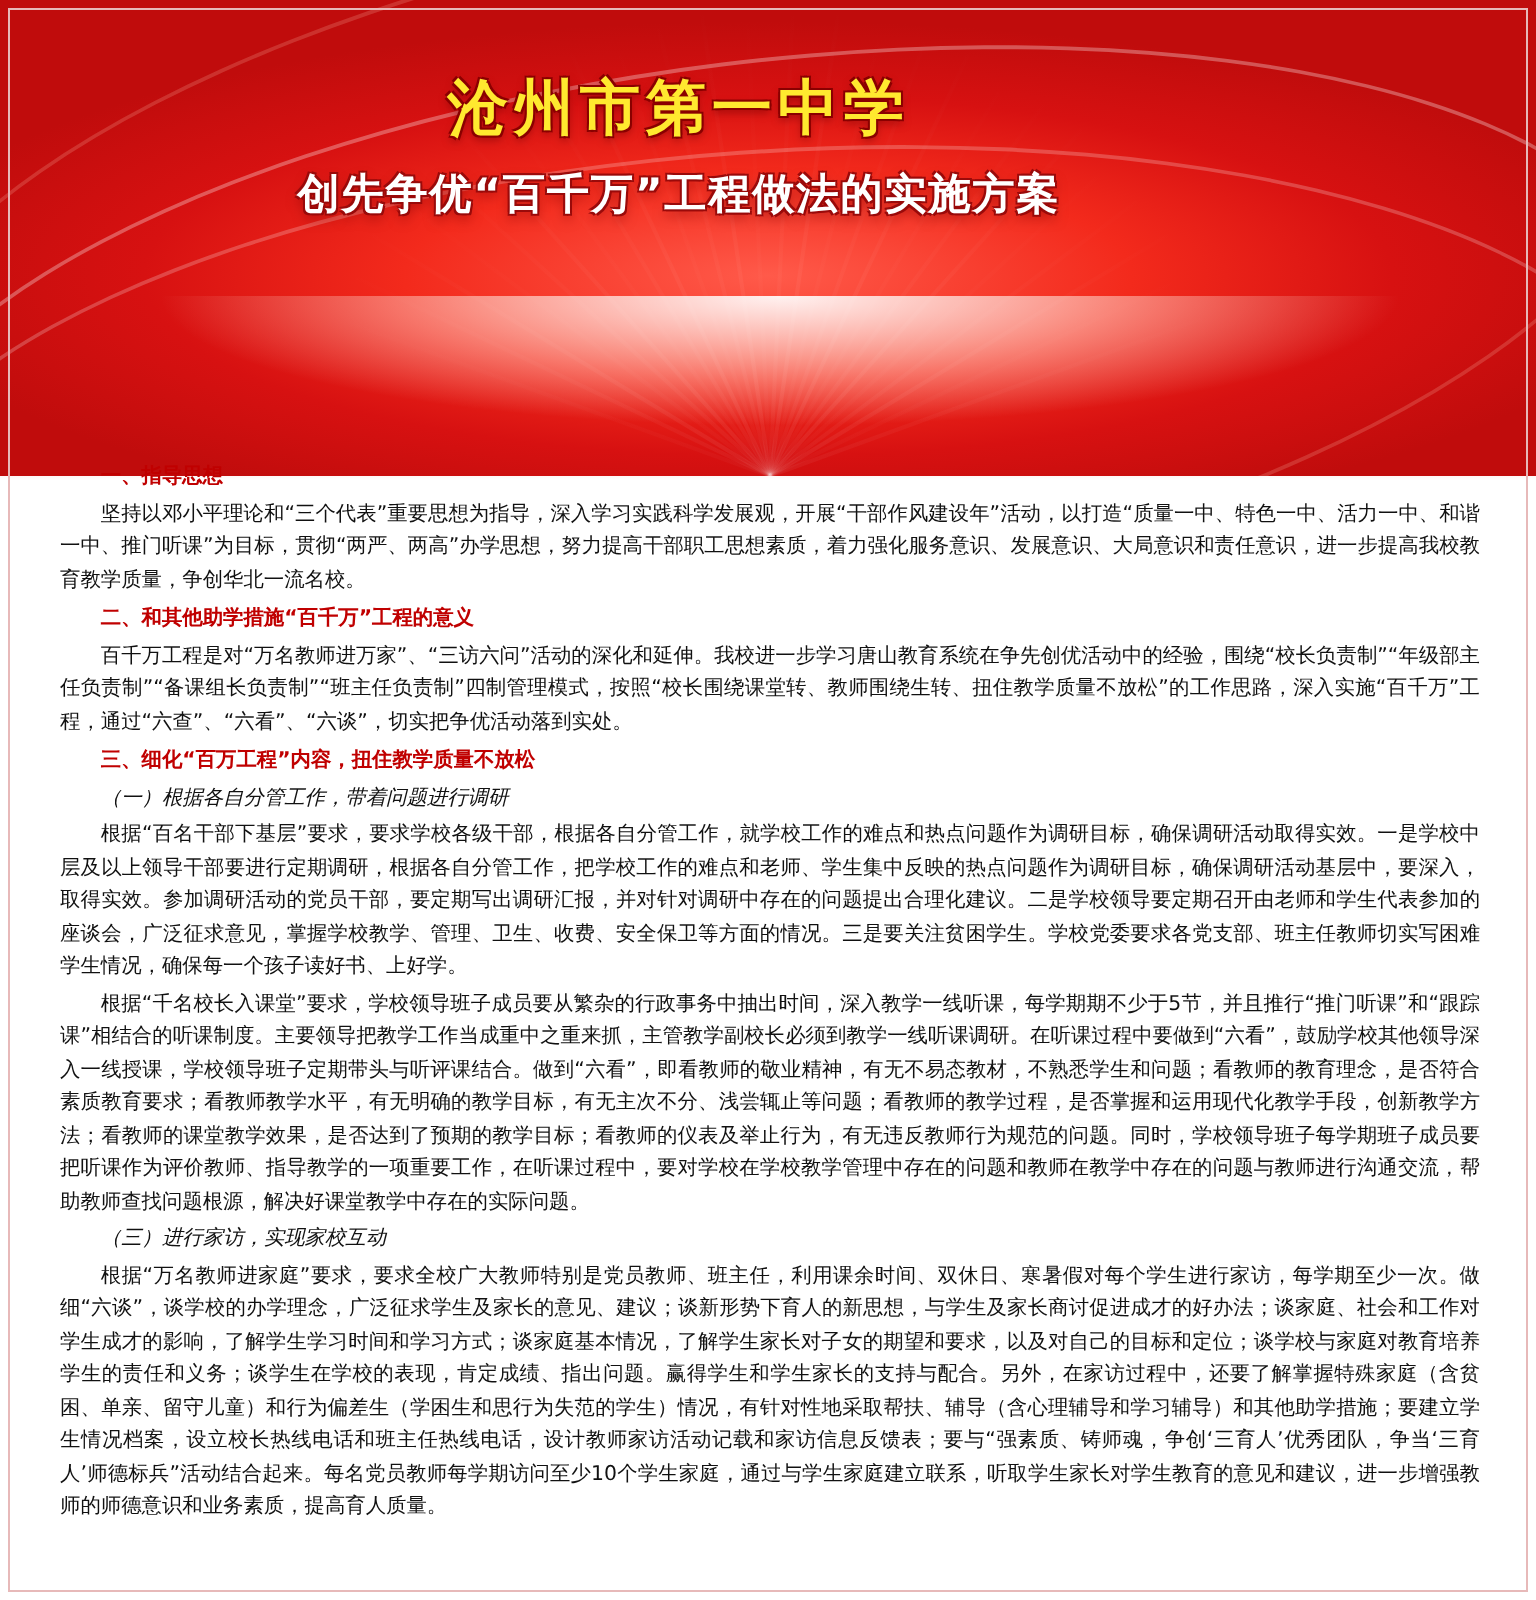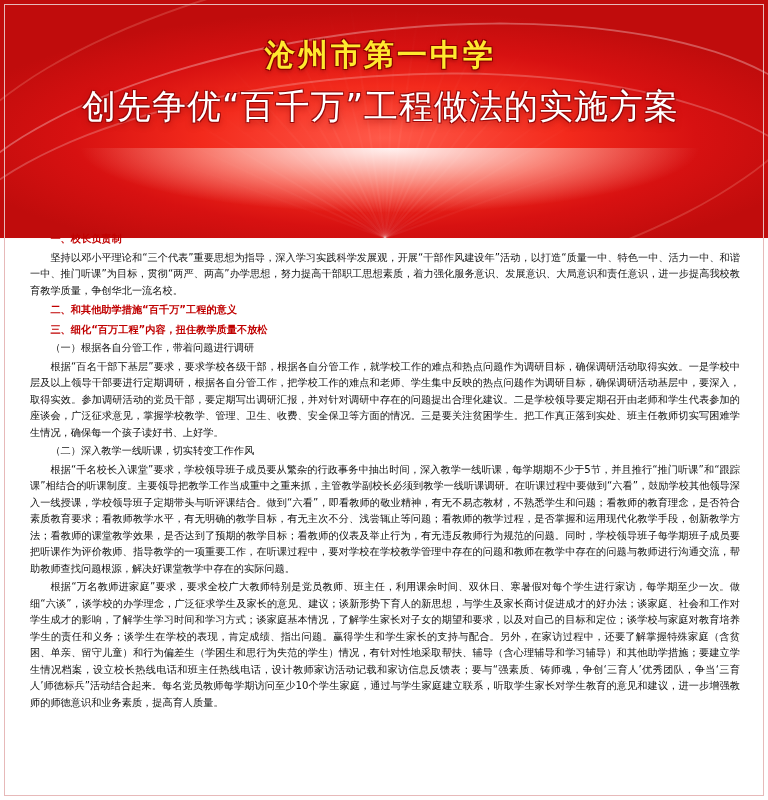--- a/index.html
+++ b/index.html
@@ -68,38 +68,37 @@
     border: 1px solid #e7b9b9;
     pointer-events: none;
   }
 
   .titles {
     position: absolute;
     left: 0; top: 36px;
     width: 679px;
     text-align: center;
     z-index: 4;
-    margin-left: 41px;
   }
   .title-main {
     font-family: "DejaVu Sans", "Liberation Sans", sans-serif;
     font-size: 30px;
     font-weight: bold;
     letter-spacing: 3px;
     color: #ffe92f;
     text-shadow:
       -1px -1px 0 #8a0000, 1px -1px 0 #8a0000,
       -1px 1px 0 #8a0000, 1px 1px 0 #8a0000,
       0 2px 4px rgba(100,0,0,0.55);
     line-height: 1.25;
   }
   .title-sub {
     margin-top: 10px;
-    font-size: 34px;
-    font-weight: normal;
+    font-size: 21px;
+    font-weight: bold;
     letter-spacing: 1px;
     color: #ffffff;
     text-shadow:
       -1px -1px 0 #9a0a0a, 1px -1px 0 #9a0a0a,
       -1px 1px 0 #9a0a0a, 1px 1px 0 #9a0a0a,
       0 3px 6px rgba(120,0,0,0.5);
     line-height: 1.3;
   }
 
   .content {
@@ -123,20 +122,21 @@
   p.h2 {
     color: #c00000;
     font-weight: bold;
     margin: 3px 0 2px 0;
     text-indent: 2em;
   }
   p.h3 {
     color: #111111;
     font-weight: normal;
     text-indent: 2em;
+    font-style: italic;
   }
 </style>
 </head>
 <body>
 
 <div id="page">
   <div class="header-bg">
     <div class="swoosh s1"></div>
     <div class="swoosh s2"></div>
     <div class="swoosh s3"></div>
@@ -170,23 +170,24 @@
       </div>
   </div>
   <div class="page-border"></div>
 
   <div class="titles">
     <div class="title-main">沧州市第一中学</div>
     <div class="title-sub">创先争优“百千万”工程做法的实施方案</div>
   </div>
 
   <div class="content" id="content">
-      <p class="h2">一、校长负责制</p>
+      <p class="h2">一、指导思想</p>
       <p>坚持以邓小平理论和“三个代表”重要思想为指导，深入学习实践科学发展观，开展“干部作风建设年”活动，以打造“质量一中、特色一中、活力一中、和谐一中、推门听课”为目标，贯彻“两严、两高”办学思想，努力提高干部职工思想素质，着力强化服务意识、发展意识、大局意识和责任意识，进一步提高我校教育教学质量，争创华北一流名校。</p>
       <p class="h2">二、和其他助学措施“百千万”工程的意义</p>
+      <p>百千万工程是对“万名教师进万家”、“三访六问”活动的深化和延伸。我校进一步学习唐山教育系统在争先创优活动中的经验，围绕“校长负责制”“年级部主任负责制”“备课组长负责制”“班主任负责制”四制管理模式，按照“校长围绕课堂转、教师围绕生转、扭住教学质量不放松”的工作思路，深入实施“百千万”工程，通过“六查”、“六看”、“六谈”，切实把争优活动落到实处。</p>
       <p class="h2">三、细化“百万工程”内容，扭住教学质量不放松</p>
       <p class="h3">（一）根据各自分管工作，带着问题进行调研</p>
-      <p>根据“百名干部下基层”要求，要求学校各级干部，根据各自分管工作，就学校工作的难点和热点问题作为调研目标，确保调研活动取得实效。一是学校中层及以上领导干部要进行定期调研，根据各自分管工作，把学校工作的难点和老师、学生集中反映的热点问题作为调研目标，确保调研活动基层中，要深入，取得实效。参加调研活动的党员干部，要定期写出调研汇报，并对针对调研中存在的问题提出合理化建议。二是学校领导要定期召开由老师和学生代表参加的座谈会，广泛征求意见，掌握学校教学、管理、卫生、收费、安全保卫等方面的情况。三是要关注贫困学生。把工作真正落到实处、班主任教师切实写困难学生情况，确保每一个孩子读好书、上好学。</p>
-      <p class="h3">（二）深入教学一线听课，切实转变工作作风</p>
+      <p>根据“百名干部下基层”要求，要求学校各级干部，根据各自分管工作，就学校工作的难点和热点问题作为调研目标，确保调研活动取得实效。一是学校中层及以上领导干部要进行定期调研，根据各自分管工作，把学校工作的难点和老师、学生集中反映的热点问题作为调研目标，确保调研活动基层中，要深入，取得实效。参加调研活动的党员干部，要定期写出调研汇报，并对针对调研中存在的问题提出合理化建议。二是学校领导要定期召开由老师和学生代表参加的座谈会，广泛征求意见，掌握学校教学、管理、卫生、收费、安全保卫等方面的情况。三是要关注贫困学生。学校党委要求各党支部、班主任教师切实写困难学生情况，确保每一个孩子读好书、上好学。</p>
       <p>根据“千名校长入课堂”要求，学校领导班子成员要从繁杂的行政事务中抽出时间，深入教学一线听课，每学期期不少于5节，并且推行“推门听课”和“跟踪课”相结合的听课制度。主要领导把教学工作当成重中之重来抓，主管教学副校长必须到教学一线听课调研。在听课过程中要做到“六看”，鼓励学校其他领导深入一线授课，学校领导班子定期带头与听评课结合。做到“六看”，即看教师的敬业精神，有无不易态教材，不熟悉学生和问题；看教师的教育理念，是否符合素质教育要求；看教师教学水平，有无明确的教学目标，有无主次不分、浅尝辄止等问题；看教师的教学过程，是否掌握和运用现代化教学手段，创新教学方法；看教师的课堂教学效果，是否达到了预期的教学目标；看教师的仪表及举止行为，有无违反教师行为规范的问题。同时，学校领导班子每学期班子成员要把听课作为评价教师、指导教学的一项重要工作，在听课过程中，要对学校在学校教学管理中存在的问题和教师在教学中存在的问题与教师进行沟通交流，帮助教师查找问题根源，解决好课堂教学中存在的实际问题。</p>
+      <p class="h3">（三）进行家访，实现家校互动</p>
       <p>根据“万名教师进家庭”要求，要求全校广大教师特别是党员教师、班主任，利用课余时间、双休日、寒暑假对每个学生进行家访，每学期至少一次。做细“六谈”，谈学校的办学理念，广泛征求学生及家长的意见、建议；谈新形势下育人的新思想，与学生及家长商讨促进成才的好办法；谈家庭、社会和工作对学生成才的影响，了解学生学习时间和学习方式；谈家庭基本情况，了解学生家长对子女的期望和要求，以及对自己的目标和定位；谈学校与家庭对教育培养学生的责任和义务；谈学生在学校的表现，肯定成绩、指出问题。赢得学生和学生家长的支持与配合。另外，在家访过程中，还要了解掌握特殊家庭（含贫困、单亲、留守儿童）和行为偏差生（学困生和思行为失范的学生）情况，有针对性地采取帮扶、辅导（含心理辅导和学习辅导）和其他助学措施；要建立学生情况档案，设立校长热线电话和班主任热线电话，设计教师家访活动记载和家访信息反馈表；要与“强素质、铸师魂，争创‘三育人’优秀团队，争当‘三育人’师德标兵”活动结合起来。每名党员教师每学期访问至少10个学生家庭，通过与学生家庭建立联系，听取学生家长对学生教育的意见和建议，进一步增强教师的师德意识和业务素质，提高育人质量。</p>
     </div>
 </div>
 
 </body></html>

